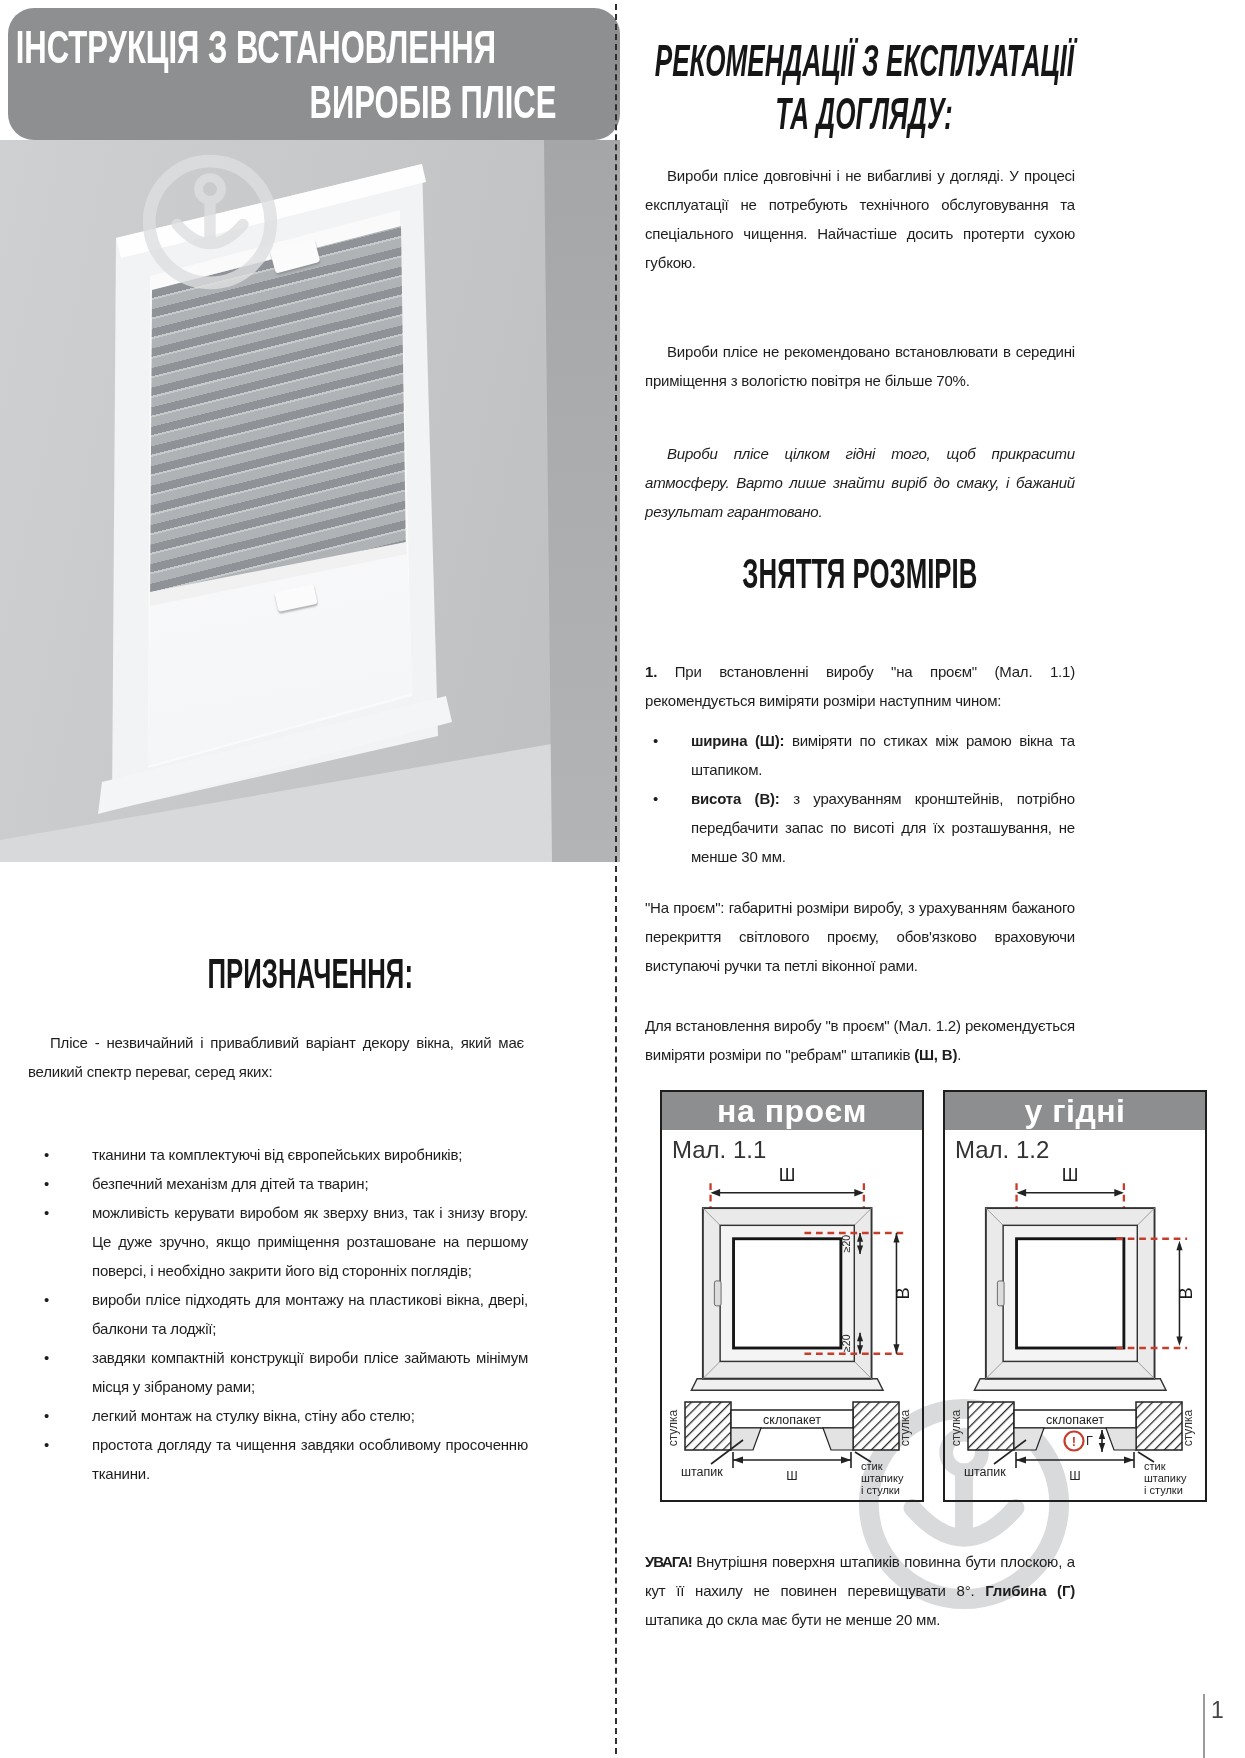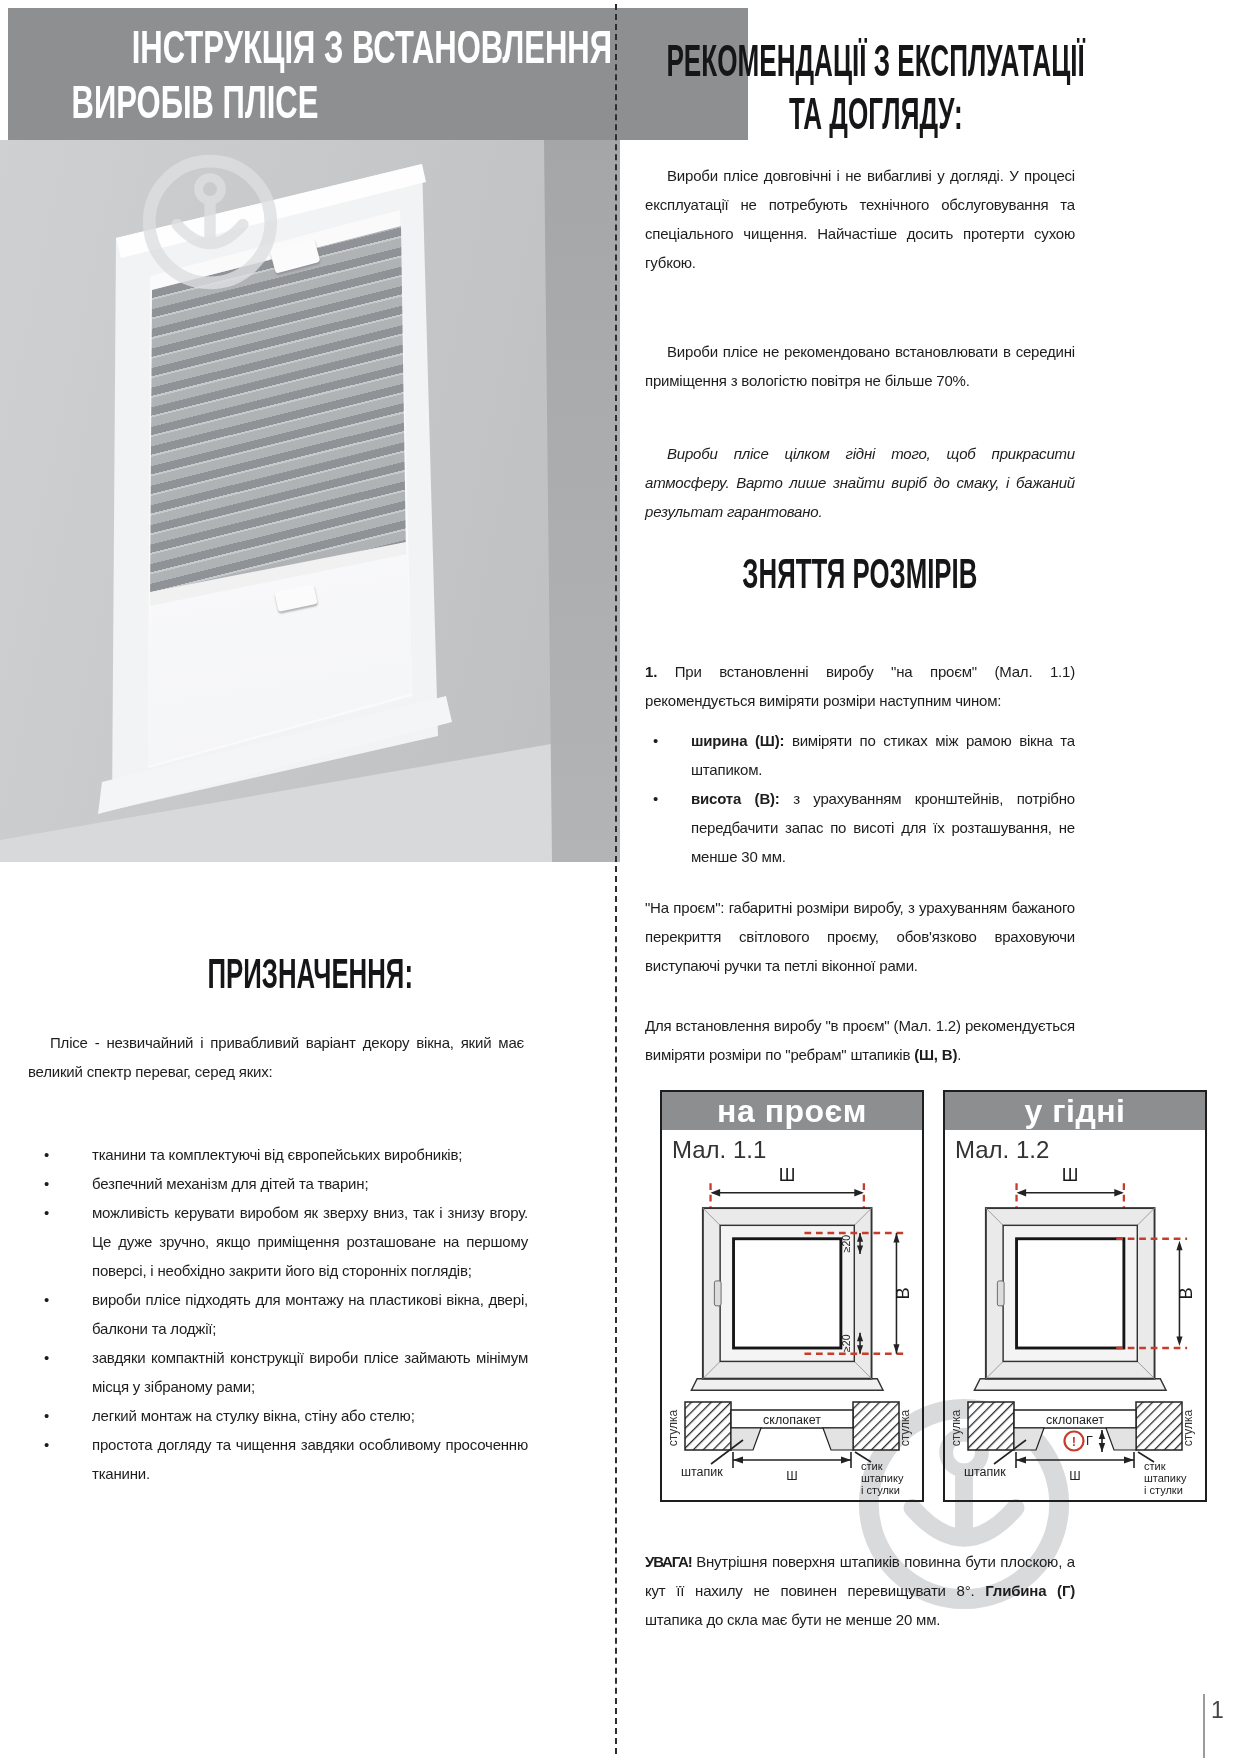--- a/index.html
+++ b/index.html
@@ -13,22 +13,22 @@
   .it{font-style:italic;}
   .abs{position:absolute;}
   
   .cwrap{display:flex;flex-direction:column;align-items:center;}
   .cond{display:inline-block;transform:scaleX(var(--sx,.6));transform-origin:center;
         white-space:nowrap;font-weight:700;color:#161618;}
   .band-line{font-size:47px;line-height:55px;--sx:.66;color:#ffffff;}
   .h1-line{font-size:45px;line-height:53px;--sx:.58;}
   .h2-line{font-size:43px;line-height:50px;--sx:.60;}
   
-  .band{left:8px;top:8px;width:740px;height:132px;background:#8e8f91;
-        display:flex;flex-direction:column;align-items:flex-start;justify-content:center;}
+  .band{left:8px;top:8px;width:612px;height:132px;background:#8e8f91;
+        display:flex;flex-direction:column;align-items:flex-end;justify-content:center;border-radius:26px;}
   
   .photo{left:0;top:140px;width:620px;height:722px;overflow:hidden;}
   .ply{position:absolute;inset:0;}
   .wall{background:linear-gradient(102deg,#cfd0d2 0%,#c6c7c9 50%,#bdbec0 100%);}
   .ledge{background:#d8d9db;clip-path:polygon(0px 700px,620px 592px,620px 722px,0px 722px);}
   .reveal{background:linear-gradient(180deg,#a5a6a8,#b3b4b6);clip-path:polygon(544px 0px,620px 0px,620px 722px,552px 722px);}
   .frame{background:#f2f3f4;clip-path:polygon(116px 98px,422px 24px,438px 596px,112px 670px);}
   .frame-hi{background:#fefefe;clip-path:polygon(116px 98px,422px 24px,426px 42px,121px 118px);}
   .opening{background:#fafafb;clip-path:polygon(150px 136px,400px 70px,412px 556px,148px 628px);}
   .blind{clip-path:polygon(152px 150px,401px 86px,406px 416px,150px 468px);
@@ -47,21 +47,21 @@
   
   .purpose-title{left:0;top:948px;width:620px;}
   .purpose-intro{left:28px;top:1028px;width:496px;}
   .ul{position:absolute;}
   .ul .li{position:relative;padding-left:64px;}
   .ul .li::before{content:"\2022";position:absolute;left:16px;top:0;}
   .purpose-list{left:28px;top:1140px;width:500px;}
   
   .rcol{position:absolute;left:645px;top:0;width:560px;height:1758px;z-index:2;}
   .rc{position:absolute;width:430px;}
-  .care-title{top:34px;left:16px;width:430px;}
+  .care-title{top:34px;left:4px;width:430px;font-style:italic;}
   .p1{top:146px;}  .p2{top:322px;}  .p3{top:424px;}
   .h-measure{top:548px;left:0;width:430px;}
   .step1{top:642px;}
   .mlist{top:726px;left:0;width:430px;}
   .mlist .li{padding-left:46px;}
   .mlist .li::before{left:8px;}
   .p-on{top:878px;}
   .p-in{top:996px;}
   .attention{top:1532px;}
   .warnlead{letter-spacing:-1.2px;}

